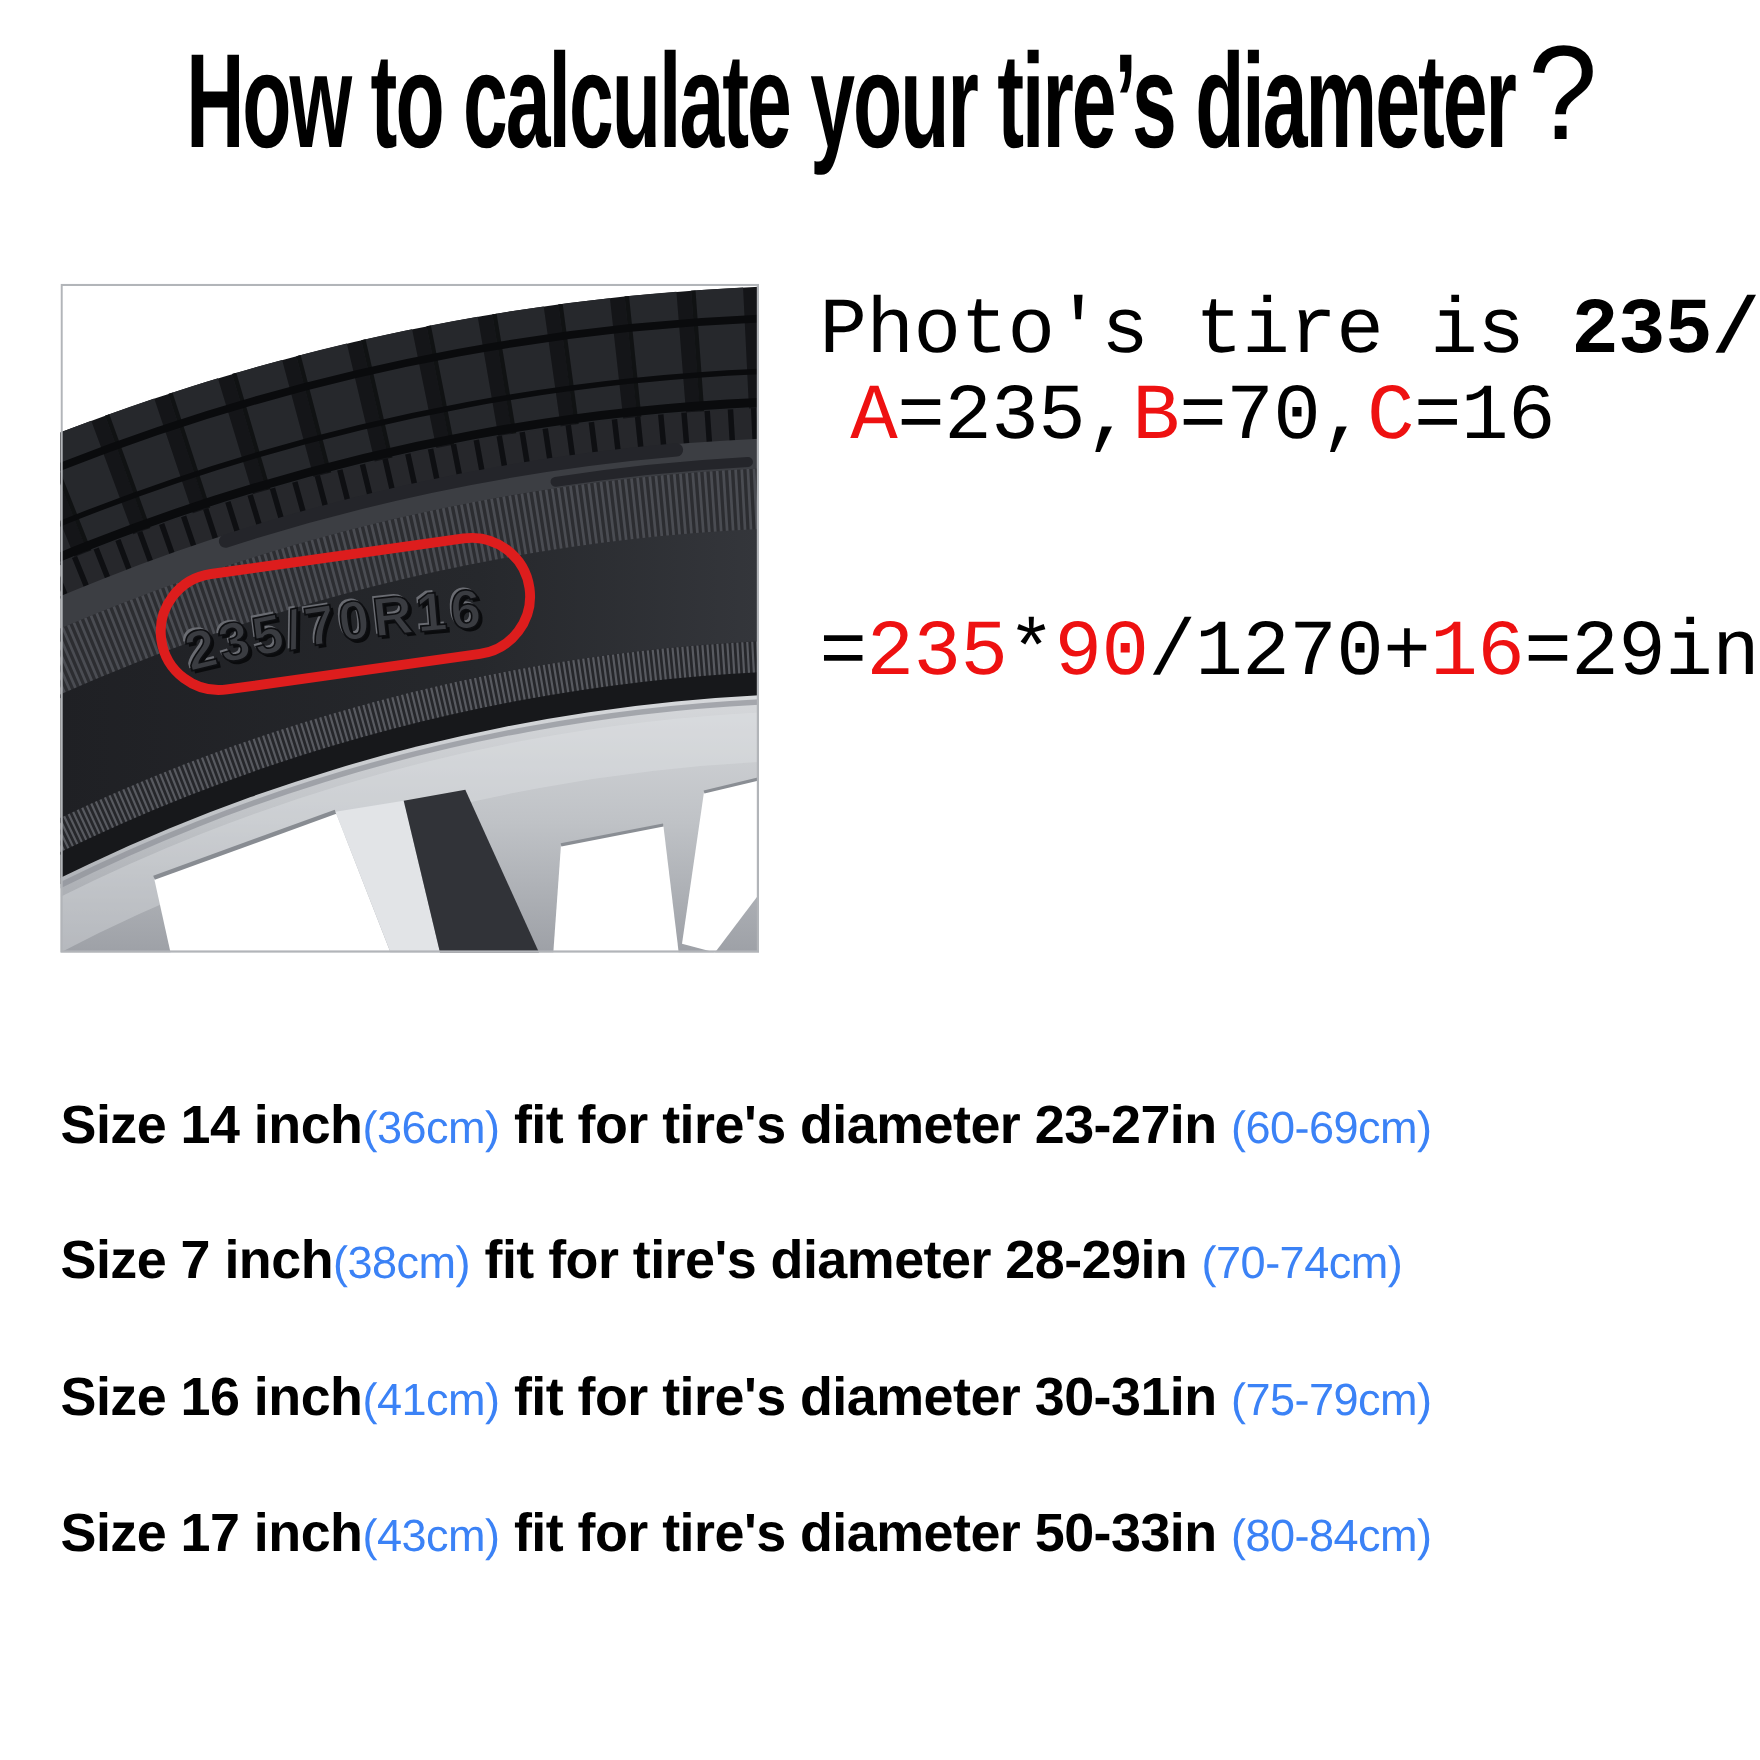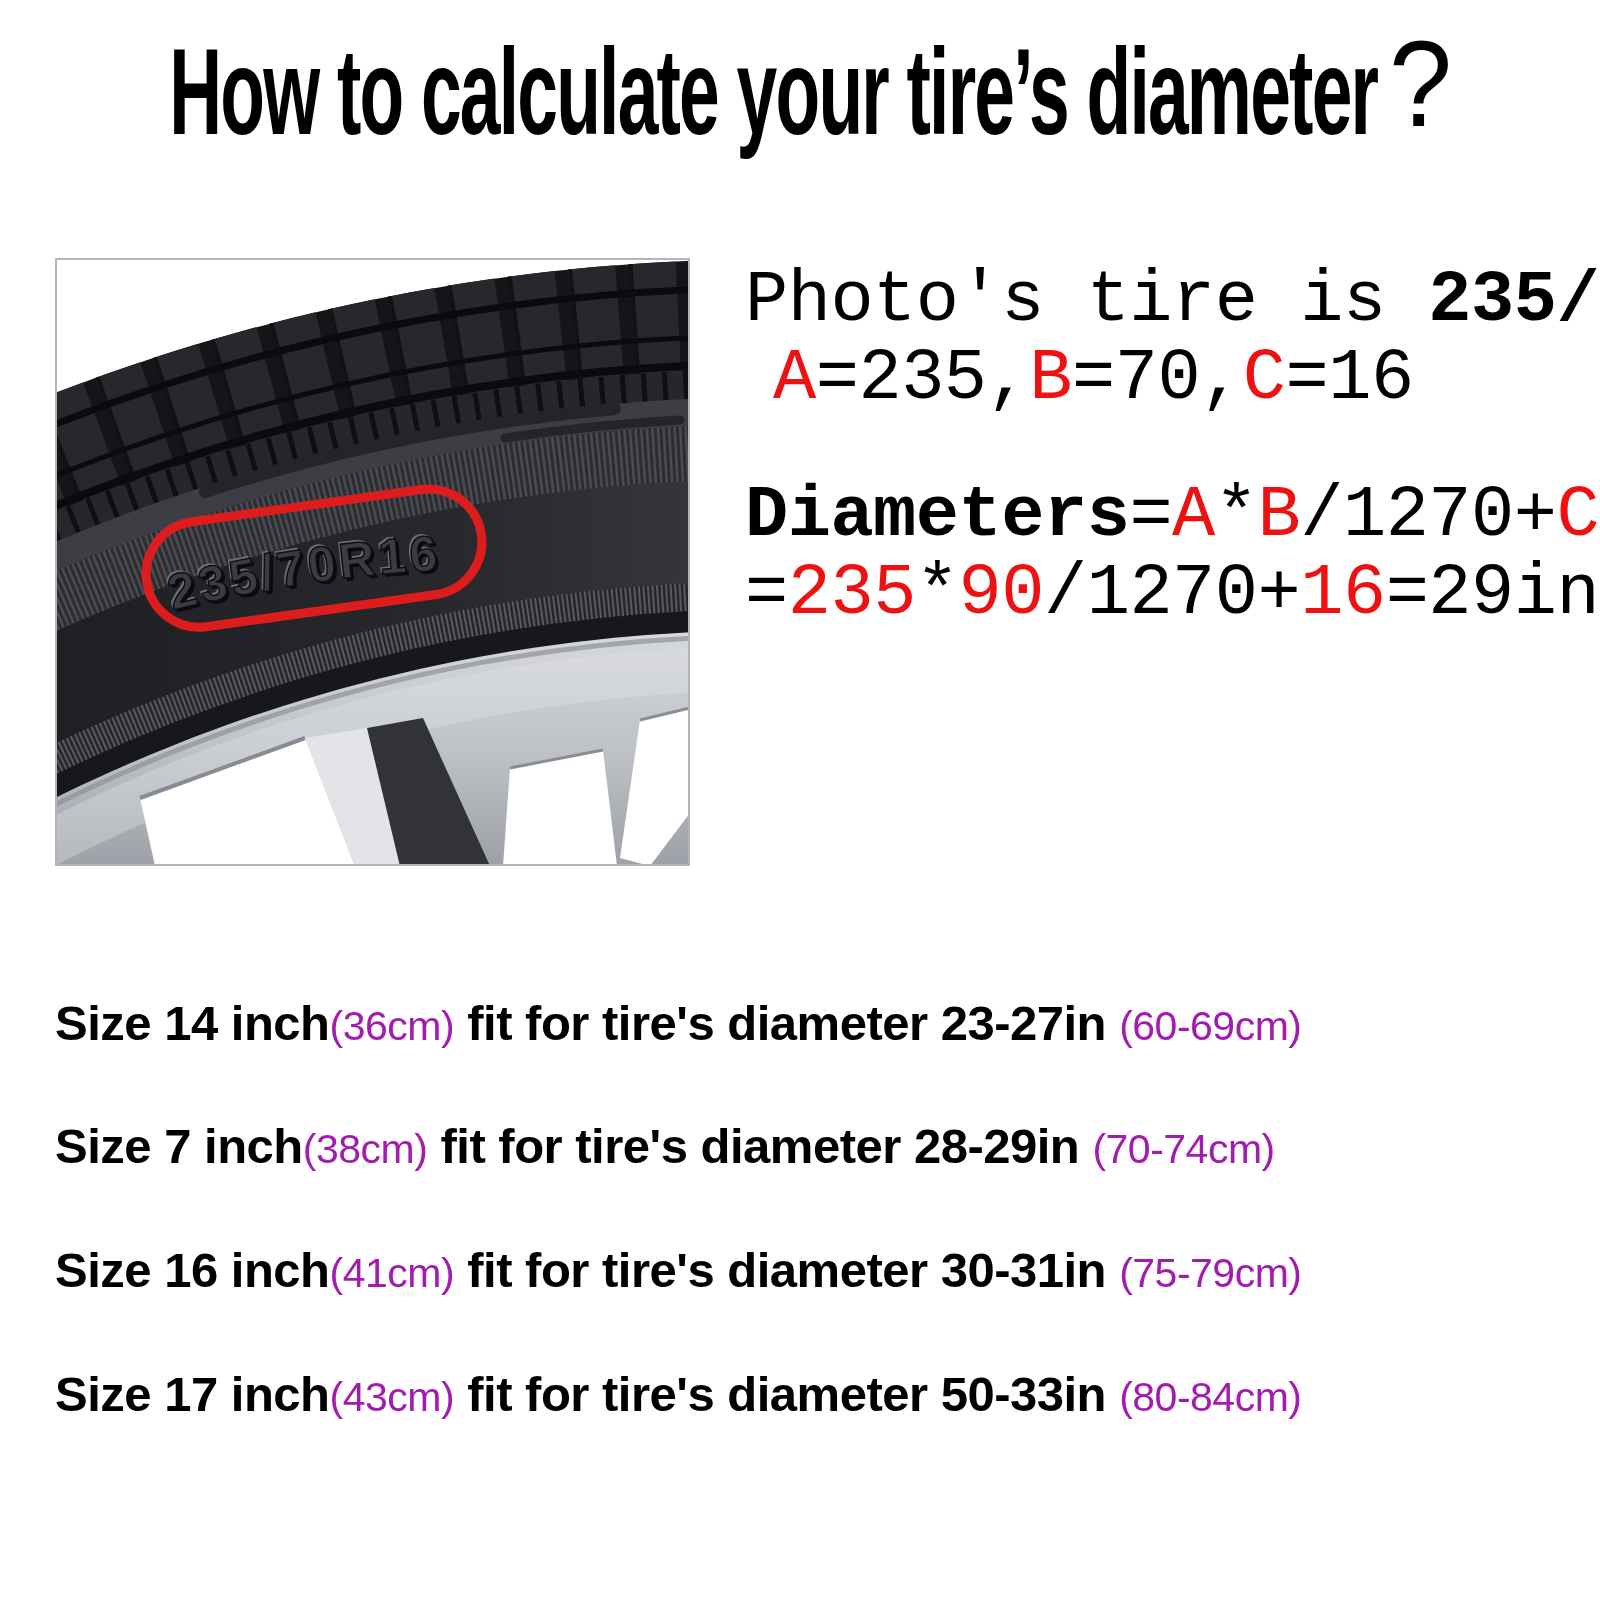--- a/index.html
+++ b/index.html
@@ -68,21 +68,21 @@
   }
   .r1{top:999px;}
   .r2{top:1122px;}
   .r3{top:1246px;}
   .r4{top:1370px;}
 
   
   .seg-plain{font-weight:400;color:#000;}
   .seg-bold{font-weight:700;color:#000;}
   .seg-red{font-weight:400;color:#ee1111;}
-  .seg-small{font-weight:400;color:#a21caf;font-size:41px;}
+  .seg-small{font-weight:400;color:#3b82f6;font-size:41px;}
 </style>
 </head>
 <body>
 
 <main>
 
   <h1 class="title">
     <span class="t-inner"><span>How to calculate your tire’s diameter</span><span class="t-q">?</span></span>
   </h1>
 
@@ -170,21 +170,20 @@
           <rect x="90" y="247" width="338" height="106" rx="53" fill="none" stroke="#dd1d1d" stroke-width="9"></rect>
         </g>
 
         <rect x="1" y="1" width="633" height="606" fill="none" stroke="#b2b5b9" stroke-width="2"></rect>
       </g>
     </svg>
   </figure>
 
   <div class="calc-line l1"><span class="seg-plain">Photo's tire is </span><span class="seg-bold">235/70R16</span></div>
   <div class="calc-line l2"><span class="seg-red">A</span><span class="seg-plain">=235,</span><span class="seg-red">B</span><span class="seg-plain">=70,</span><span class="seg-red">C</span><span class="seg-plain">=16</span></div>
-  <div class="calc-line l3"><span class="seg-bold">Diameters</span><span class="seg-plain">=</span><span class="seg-red">A</span><span class="seg-plain">*</span><span class="seg-red">B</span><span class="seg-plain">/1270+</span><span class="seg-red">C</span></div>
   <div class="calc-line l4"><span class="seg-plain">=</span><span class="seg-red">235</span><span class="seg-plain">*</span><span class="seg-red">90</span><span class="seg-plain">/1270+</span><span class="seg-red">16</span><span class="seg-plain">=29in</span></div>
 
   <div class="size-row r1"><span class="seg-bold">Size 14 inch</span><span class="seg-small">(36cm)</span><span class="seg-bold"> fit for tire's diameter 23-27in </span><span class="seg-small">(60-69cm)</span></div>
   <div class="size-row r2"><span class="seg-bold">Size 7 inch</span><span class="seg-small">(38cm)</span><span class="seg-bold"> fit for tire's diameter 28-29in </span><span class="seg-small">(70-74cm)</span></div>
   <div class="size-row r3"><span class="seg-bold">Size 16 inch</span><span class="seg-small">(41cm)</span><span class="seg-bold"> fit for tire's diameter 30-31in </span><span class="seg-small">(75-79cm)</span></div>
   <div class="size-row r4"><span class="seg-bold">Size 17 inch</span><span class="seg-small">(43cm)</span><span class="seg-bold"> fit for tire's diameter 50-33in </span><span class="seg-small">(80-84cm)</span></div>
 
 </main>
 
 </body></html>

